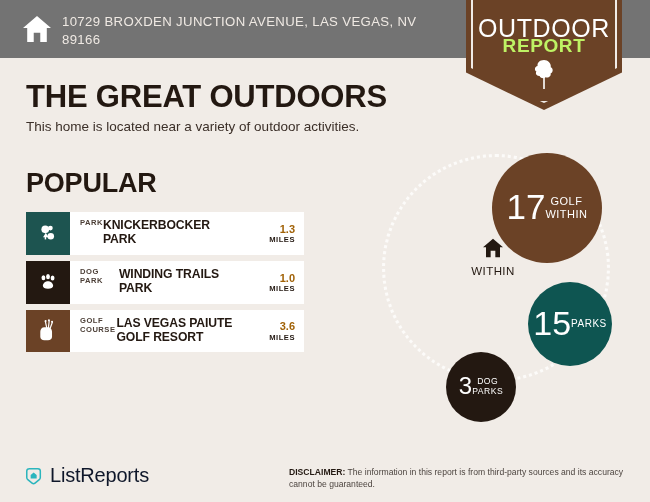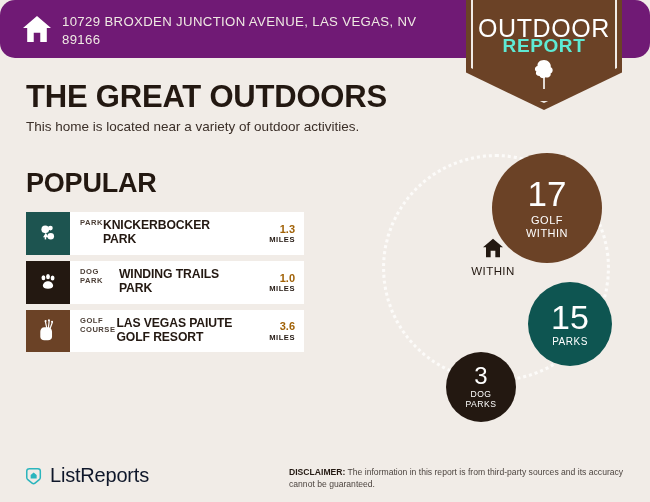--- a/index.html
+++ b/index.html
@@ -8,22 +8,21 @@
     background:#f1ece7;
     font-family:"Liberation Sans", sans-serif;
     color:#231811;
     position:relative;
   }
   .page{position:relative;width:650px;height:502px;}
 
   
   .header-bar{
     position:absolute;left:0;top:0;width:650px;height:58px;
-    background:#701a75;
-    border-radius:15px;
+    background:#737373;
   }
   .home-icon{
     position:absolute;left:22px;top:15px;width:30px;height:28px;
   }
   .addr{
     position:absolute;left:62px;top:13px;width:390px;
     color:#efe9e3;font-size:13.2px;letter-spacing:.35px;line-height:1.38;
     font-weight:400;text-transform:uppercase;
   }
 
@@ -42,21 +41,21 @@
     -webkit-clip-path:polygon(0 0,100% 0,100% 66%,50% 100%,0 66%);
     clip-path:polygon(0 0,100% 0,100% 66%,50% 100%,0 66%);
     box-sizing:border-box;
   }
   .badge-t1{
     position:absolute;left:0;top:14px;width:156px;text-align:center;
     color:#fff;font-size:25px;letter-spacing:.6px;font-weight:400;
   }
   .badge-t2{
     position:absolute;left:0;top:35px;width:156px;text-align:center;
-    color:#5eead4;font-size:19px;letter-spacing:.6px;font-weight:700;
+    color:#bef264;font-size:19px;letter-spacing:.6px;font-weight:700;
   }
   .badge-tree{position:absolute;left:66px;top:58px;width:24px;height:32px;}
 
   
   .h1{
     position:absolute;left:26px;top:79px;
     font-size:31px;font-weight:700;letter-spacing:-.2px;color:#231811;
   }
   .sub{
     position:absolute;left:26px;top:119px;
@@ -93,21 +92,21 @@
   .diagram{position:absolute;left:360px;top:130px;width:290px;height:300px;}
   .dotring{
     position:absolute;left:22px;top:24px;width:222px;height:222px;
     border:3px dotted #fdfcfb;border-radius:50%;opacity:.95;
   }
   .ctr{position:absolute;left:78px;top:108px;width:110px;text-align:center;}
   .ctr-home{width:22px;height:20px;margin:0 auto 6px auto;display:block;}
   .ctr-l1{font-size:11.5px;font-weight:400;letter-spacing:.4px;color:#231811;line-height:1.25;}
   .ctr-l2{font-size:12.5px;font-weight:700;letter-spacing:.3px;color:#231811;line-height:1.25;}
 
-  .circ{position:absolute;border-radius:50%;display:flex;flex-direction:column;
+  .circ{position:absolute;border-radius:50%;display:flex;flex-direction:row;
         align-items:center;justify-content:center;color:#fff;text-align:center;}
   .circ .cnum{font-weight:400;line-height:1;}
   .circ .clab{font-weight:400;letter-spacing:.5px;line-height:1.15;}
 
   .circ-golf{left:132px;top:23px;width:110px;height:110px;background:#6b4226;}
   .circ-golf .cnum{font-size:35px;margin-bottom:3px;}
   .circ-golf .clab{font-size:11px;}
 
   .circ-parks{left:168px;top:152px;width:84px;height:84px;background:#0e5551;}
   .circ-parks .cnum{font-size:34px;margin-bottom:2px;}

